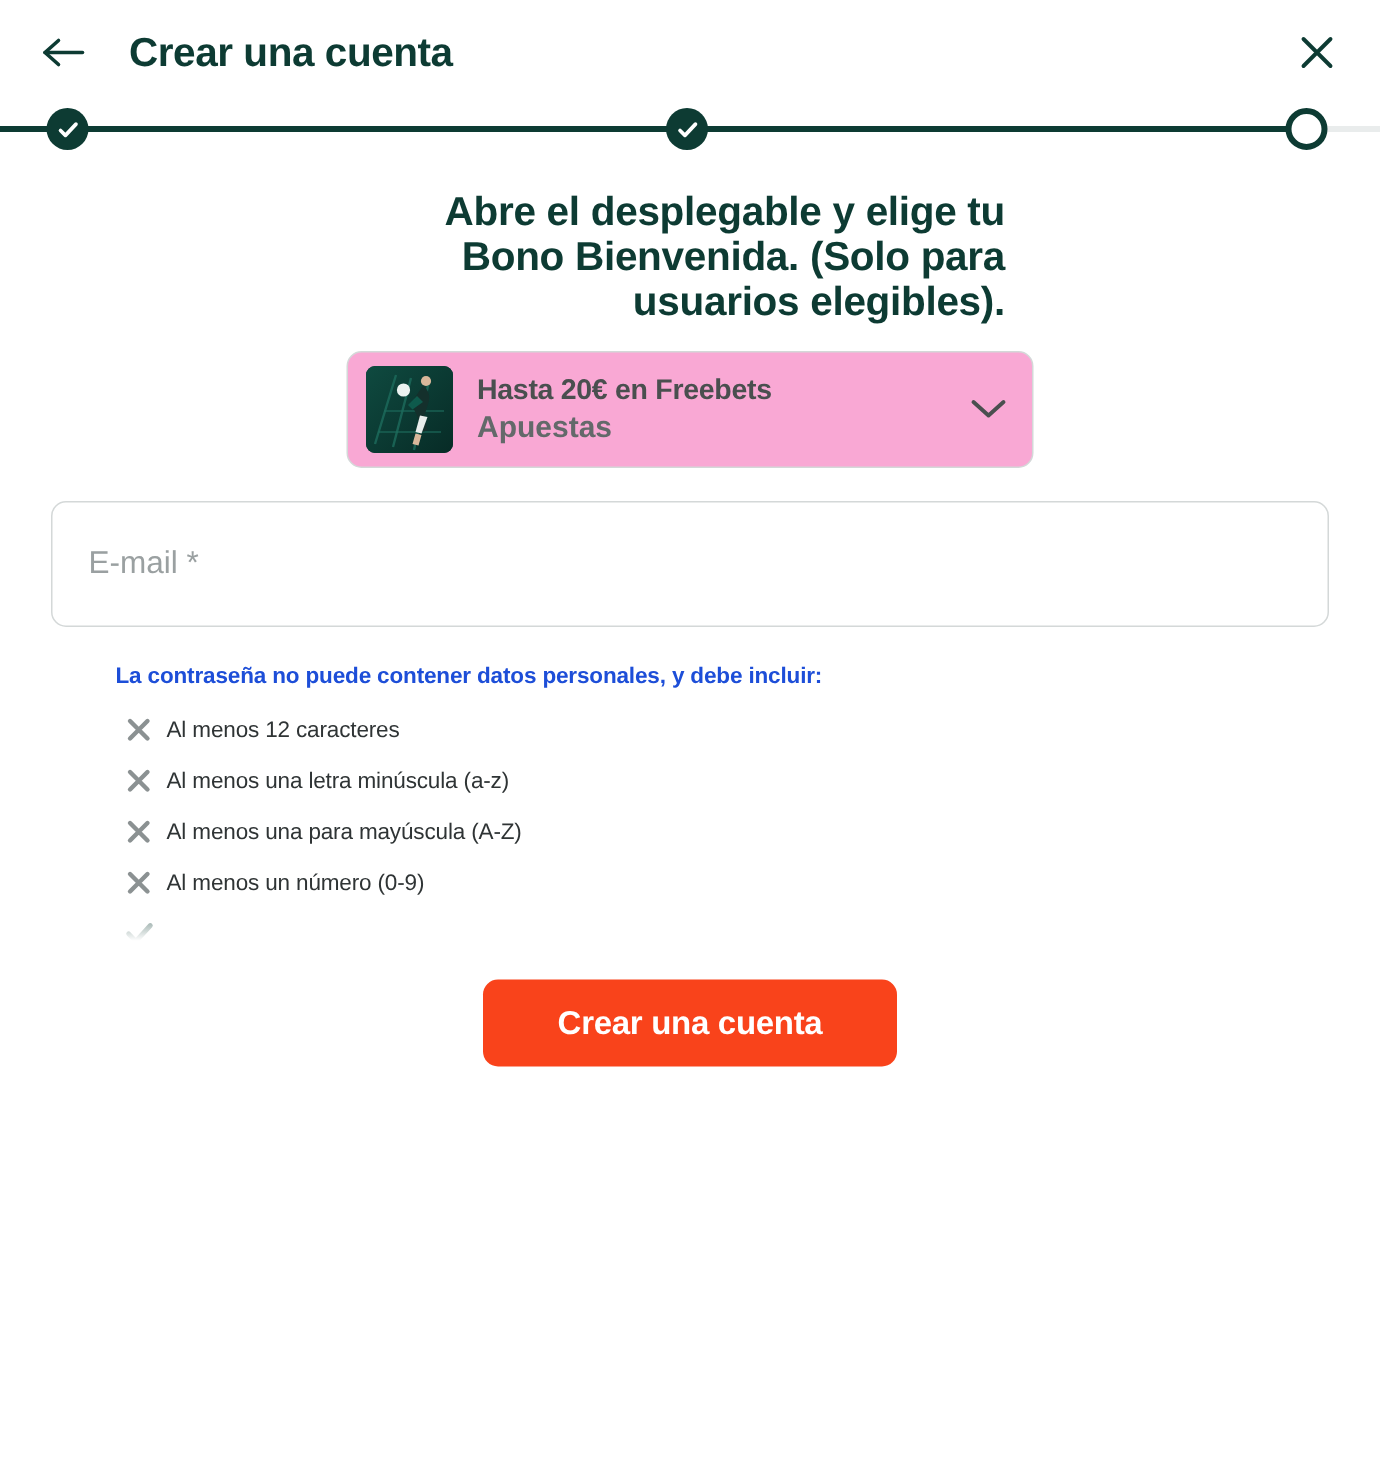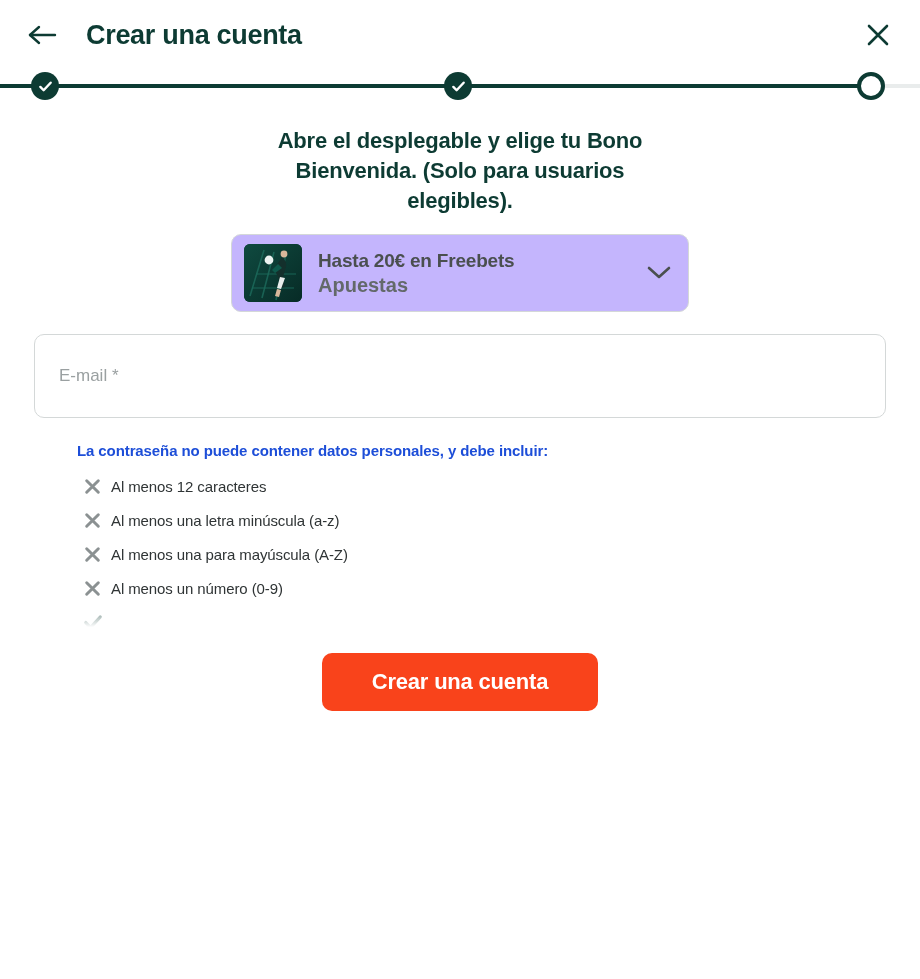--- a/index.html
+++ b/index.html
@@ -90,36 +90,36 @@
   }
 
   
   .content {
     padding: 0 34px;
   }
 
   .promo-heading {
     margin: 22px auto 0;
     width: 420px;
-    text-align: center;
-    font-size: 22px;
+    text-align: right;
+    font-size: 27px;
     line-height: 30px;
     font-weight: bold;
     color: #0d3b33;
     letter-spacing: -0.2px;
   }
 
   
   .bonus-select {
     margin: 18px auto 0;
     width: 458px;
     height: 78px;
     border: 1px solid #d4d8d8;
     border-radius: 10px;
-    background: #c4b5fd;
+    background: #f9a8d4;
     display: flex;
     align-items: center;
     padding: 0 14px 0 12px;
     cursor: pointer;
   }
   .bonus-thumb {
     width: 58px; height: 58px;
     border-radius: 6px;
     flex: 0 0 auto;
     overflow: hidden;
@@ -160,21 +160,21 @@
     align-items: stretch;
     background: #fff;
   }
   .field-input {
     flex: 1 1 auto;
     border: 0;
     outline: 0;
     background: transparent;
     padding: 0 24px;
     font-family: "Liberation Sans", sans-serif;
-    font-size: 17px;
+    font-size: 21px;
     color: #3c4142;
     min-width: 0;
   }
   .field-input::placeholder { color: #9aa0a1; }
   .field-addon {
     flex: 0 0 auto;
     width: 78px;
     border-left: 1px solid #d4d8d8;
     display: flex; align-items: center; justify-content: center;
     cursor: pointer;

